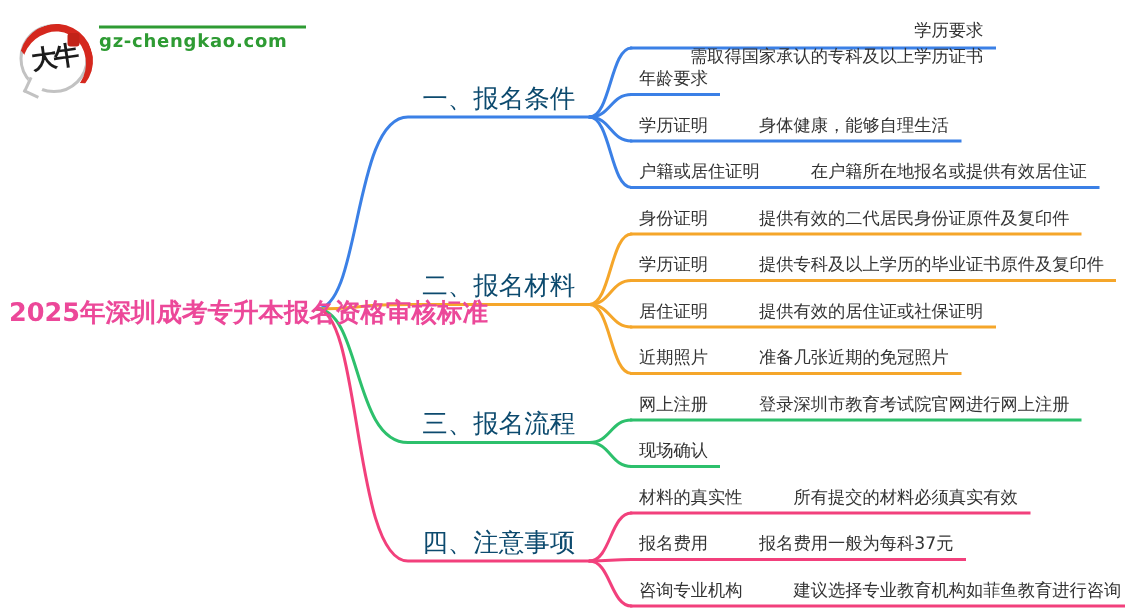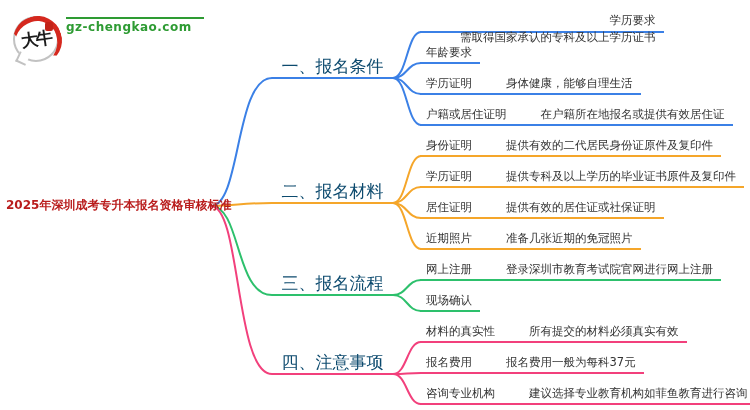--- a/index.html
+++ b/index.html
@@ -31,21 +31,21 @@
   .logo-icon .seal{
     position:absolute;right:4px;top:4px;width:8px;height:9px;background:#c22318;border-radius:2px;
   }
   .logo-text{margin-left:7px;}
   .logo-title{font-size:17px;font-weight:bold;letter-spacing:1px;line-height:22px;}
   .logo-rule{height:2px;width:138px;margin:1px 0 1px 0;}
   .logo-url{font-size:12px;font-weight:bold;letter-spacing:.5px;}
 
   
   .central-topic{
-    position:absolute;left:6px;top:197px;font-size:12px;font-weight:600;color:#b91c1c;
+    position:absolute;left:6px;top:197px;font-size:17px;font-weight:600;color:#ec4899;
     white-space:nowrap;letter-spacing:0;
   }
 
   
   .branch-label{
     position:absolute;left:272px;width:121px;text-align:center;font-size:17px;
     color:#0c4a6e;white-space:nowrap;height:18px;line-height:18px;font-weight:500;
   }
 
   

